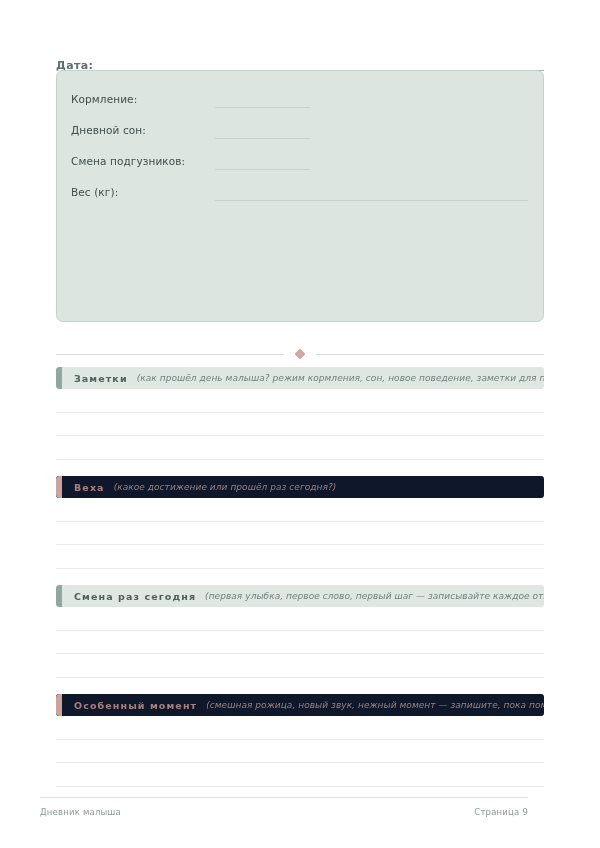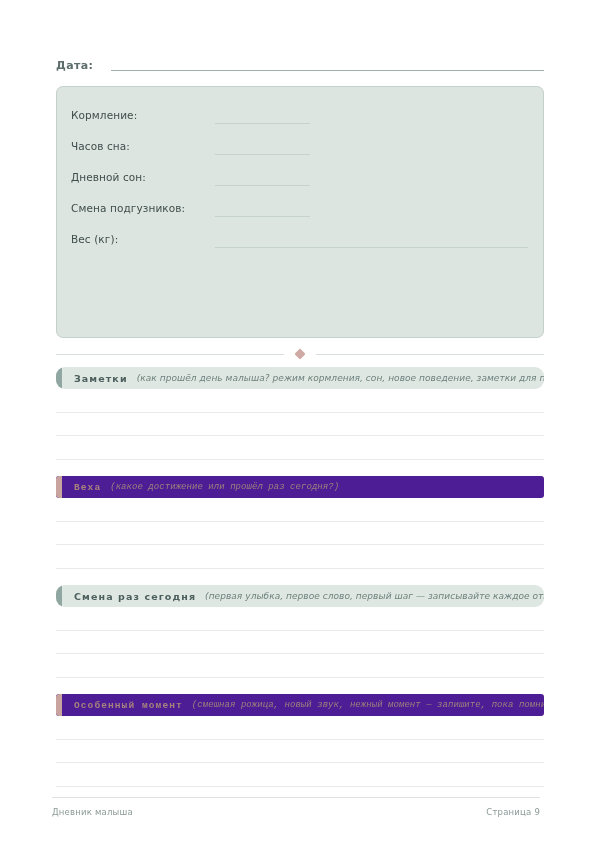--- a/index.html
+++ b/index.html
@@ -46,21 +46,21 @@
     height: 1px;
     background: #9fb0ad;
     margin-left: 18px;
     margin-bottom: 2px;
   }
 
   
   .stats-panel {
     position: absolute;
     left: 56px;
-    top: 86px;
+    top: 70px;
     width: 488px;
     height: 252px;
     box-sizing: border-box;
     background: #dde5e1;
     border: 1px solid #c3d0cb;
     border-radius: 7px;
     padding: 12px 15px 10px 14px;
   }
   .stat-row {
     height: 31px;
@@ -159,42 +159,42 @@
     white-space: nowrap;
   }
   .section-hint {
     font-size: 9px;
     font-style: italic;
     margin-left: 9px;
     white-space: nowrap;
     letter-spacing: .05px;
   }
   
-  .sec-green .section-header { background: #dfe7e3; border-radius: 9px; }
+  .sec-green .section-header { background: #dfe7e3; }
   .sec-green .accent { background: #8fa6a1; }
   .sec-green .section-title { color: #4c5f5c; }
   .sec-green .section-hint { color: #6e817d; }
   
-  .sec-rose .section-header { background: #4c1d95; font-family: Liberation Mono, monospace; }
+  .sec-rose .section-header { background: #0f172a; }
   .sec-rose .accent { background: #c9a49e; }
   .sec-rose .section-title { color: #a7827d; }
   .sec-rose .section-hint { color: #9c817d; }
 
   .lines {
     margin-top: 0;
   }
   .write-line {
     height: 22.5px;
     border-bottom: 1px solid #e8eae9;
   }
 
   
   .footer {
     position: absolute;
-    left: 52px;
+    left: 40px;
     top: 797px;
     width: 488px;
   }
   .footer-rule {
     height: 1px;
     background: #dfe3e2;
   }
   .footer-row {
     display: flex;
     justify-content: space-between;
@@ -214,24 +214,20 @@
     <span class="date-line"></span>
   </div>
 
   <div class="stats-panel">
 
     <div class="stat-row">
       <span class="stat-label">Кормление:</span>
       <span class="stat-underline"></span>
     </div>
 
-    <div class="stat-row">
-      <span class="stat-label">Часов сна:</span>
-      <span class="stat-underline"></span>
-    </div>
 
     <div class="stat-row">
       <span class="stat-label">Дневной сон:</span>
       <span class="stat-underline"></span>
     </div>
 
     <div class="stat-row">
       <span class="stat-label">Смена подгузников:</span>
       <span class="stat-underline"></span>
     </div>

